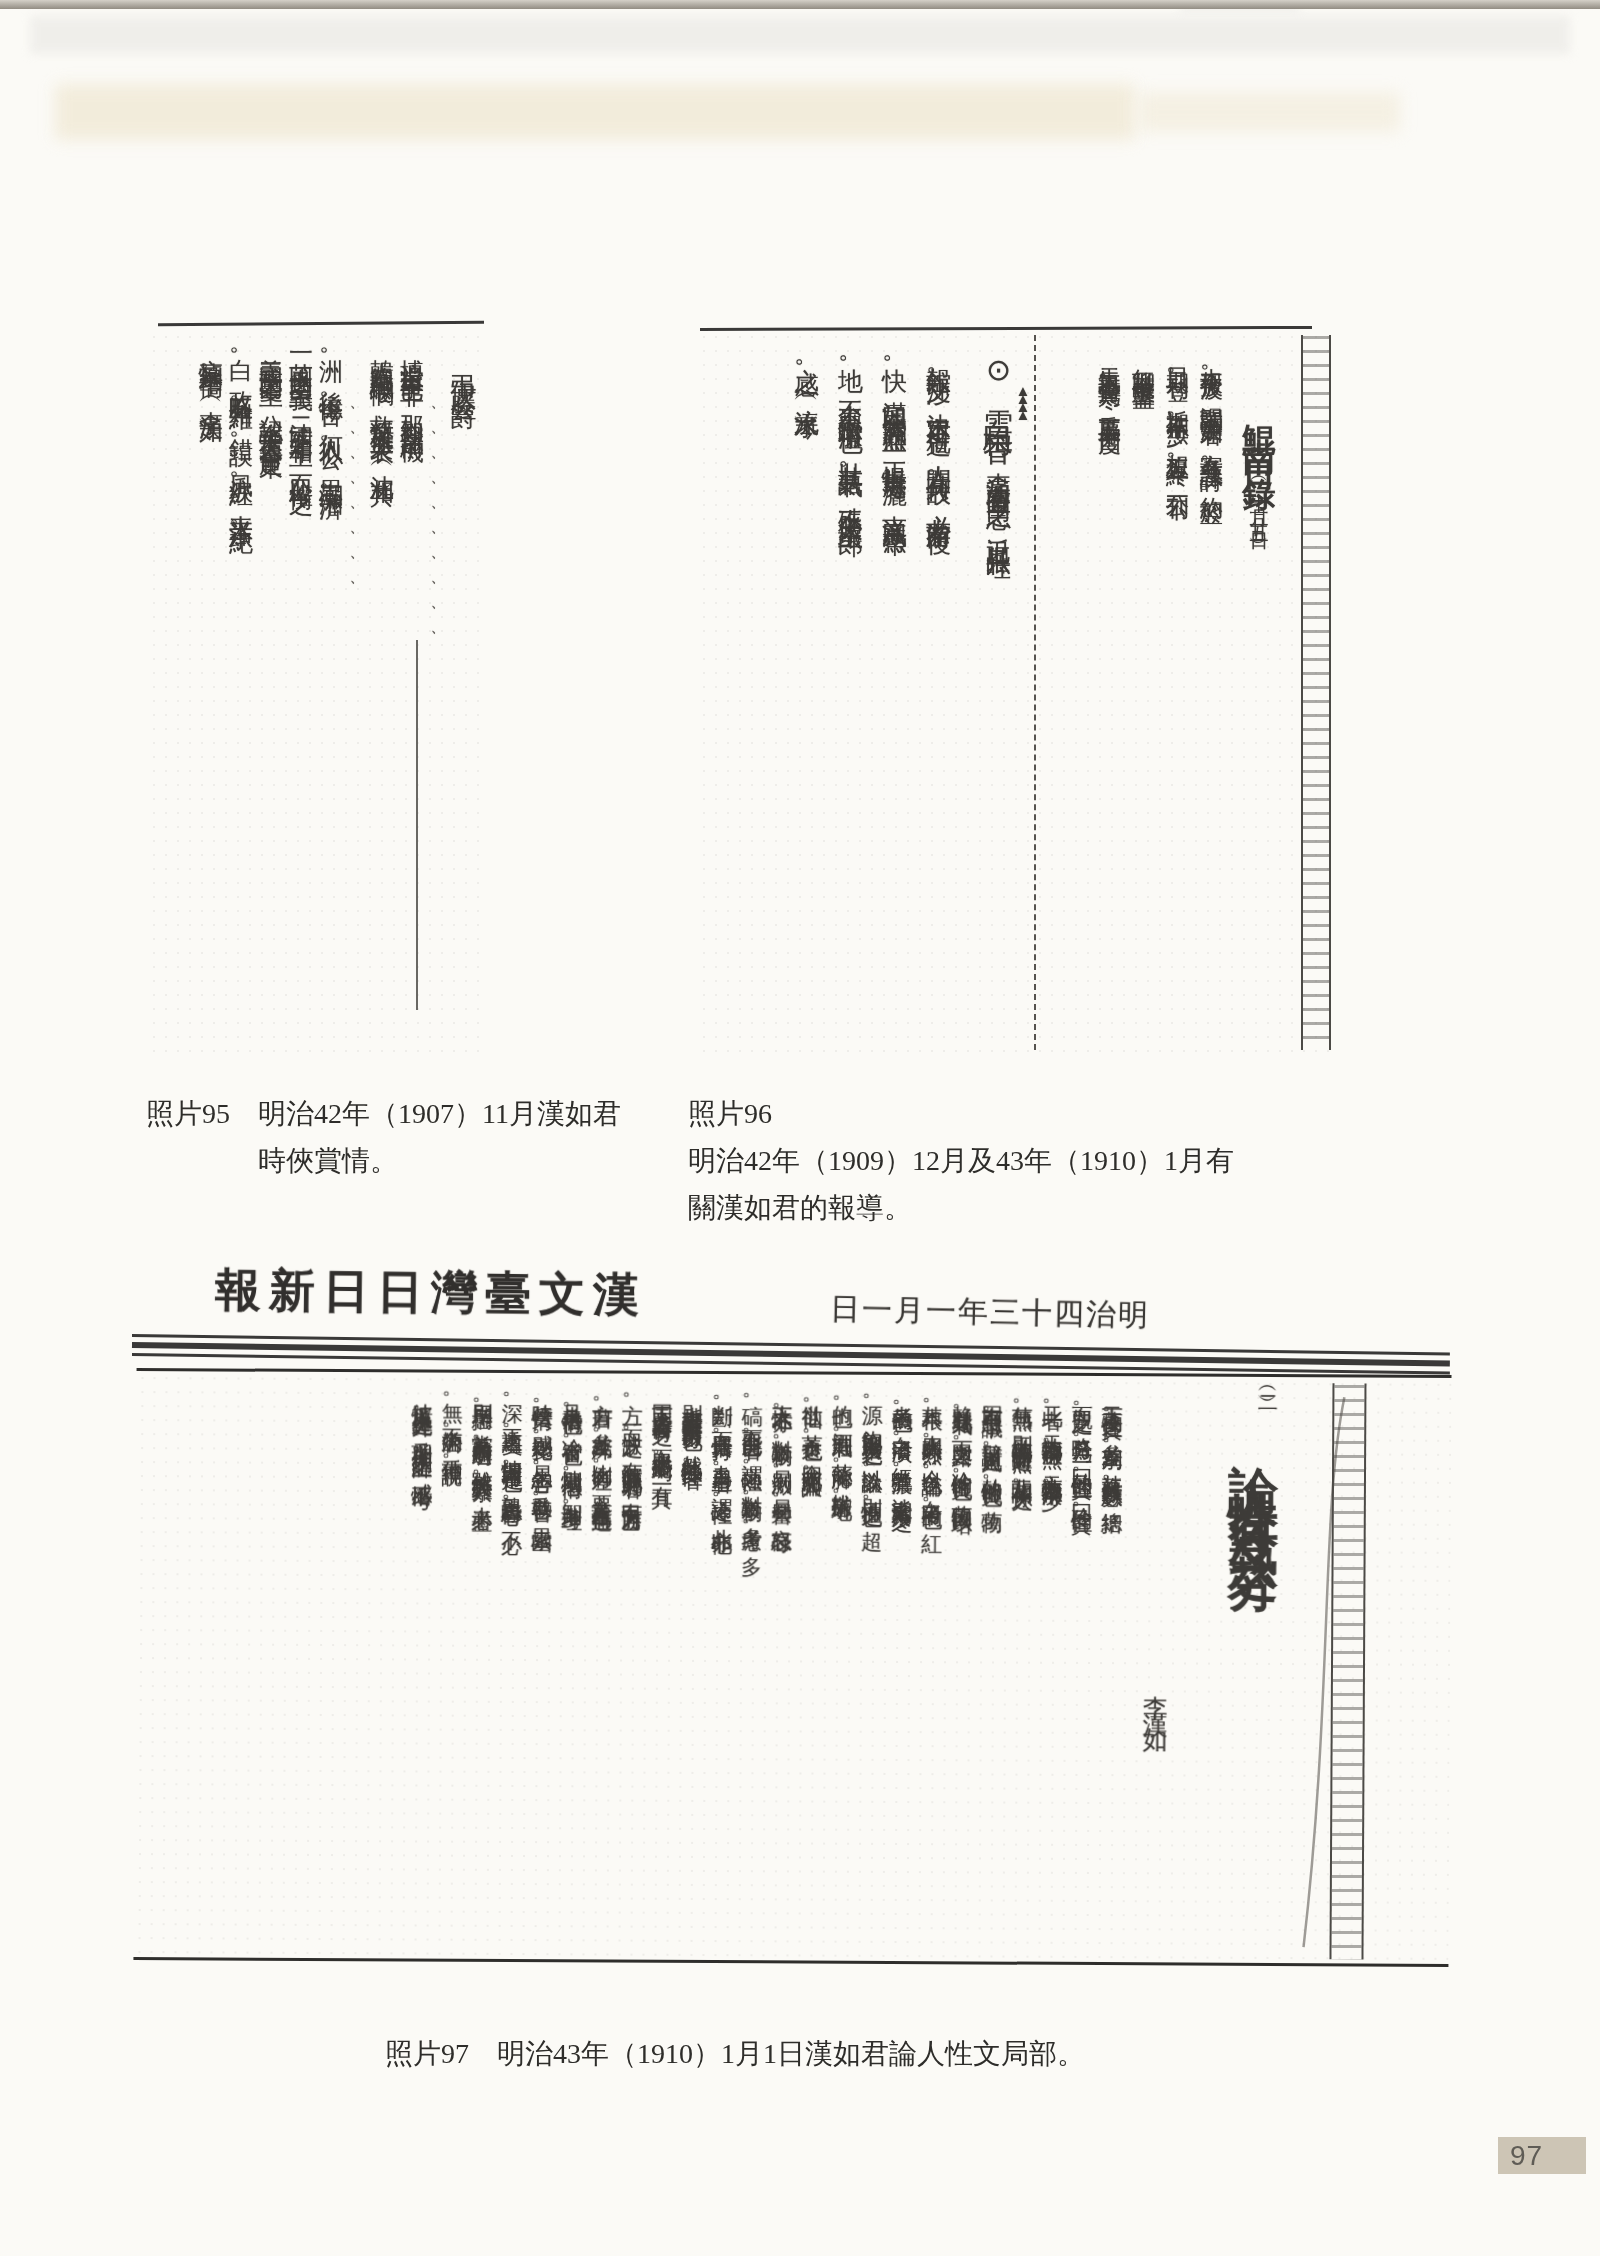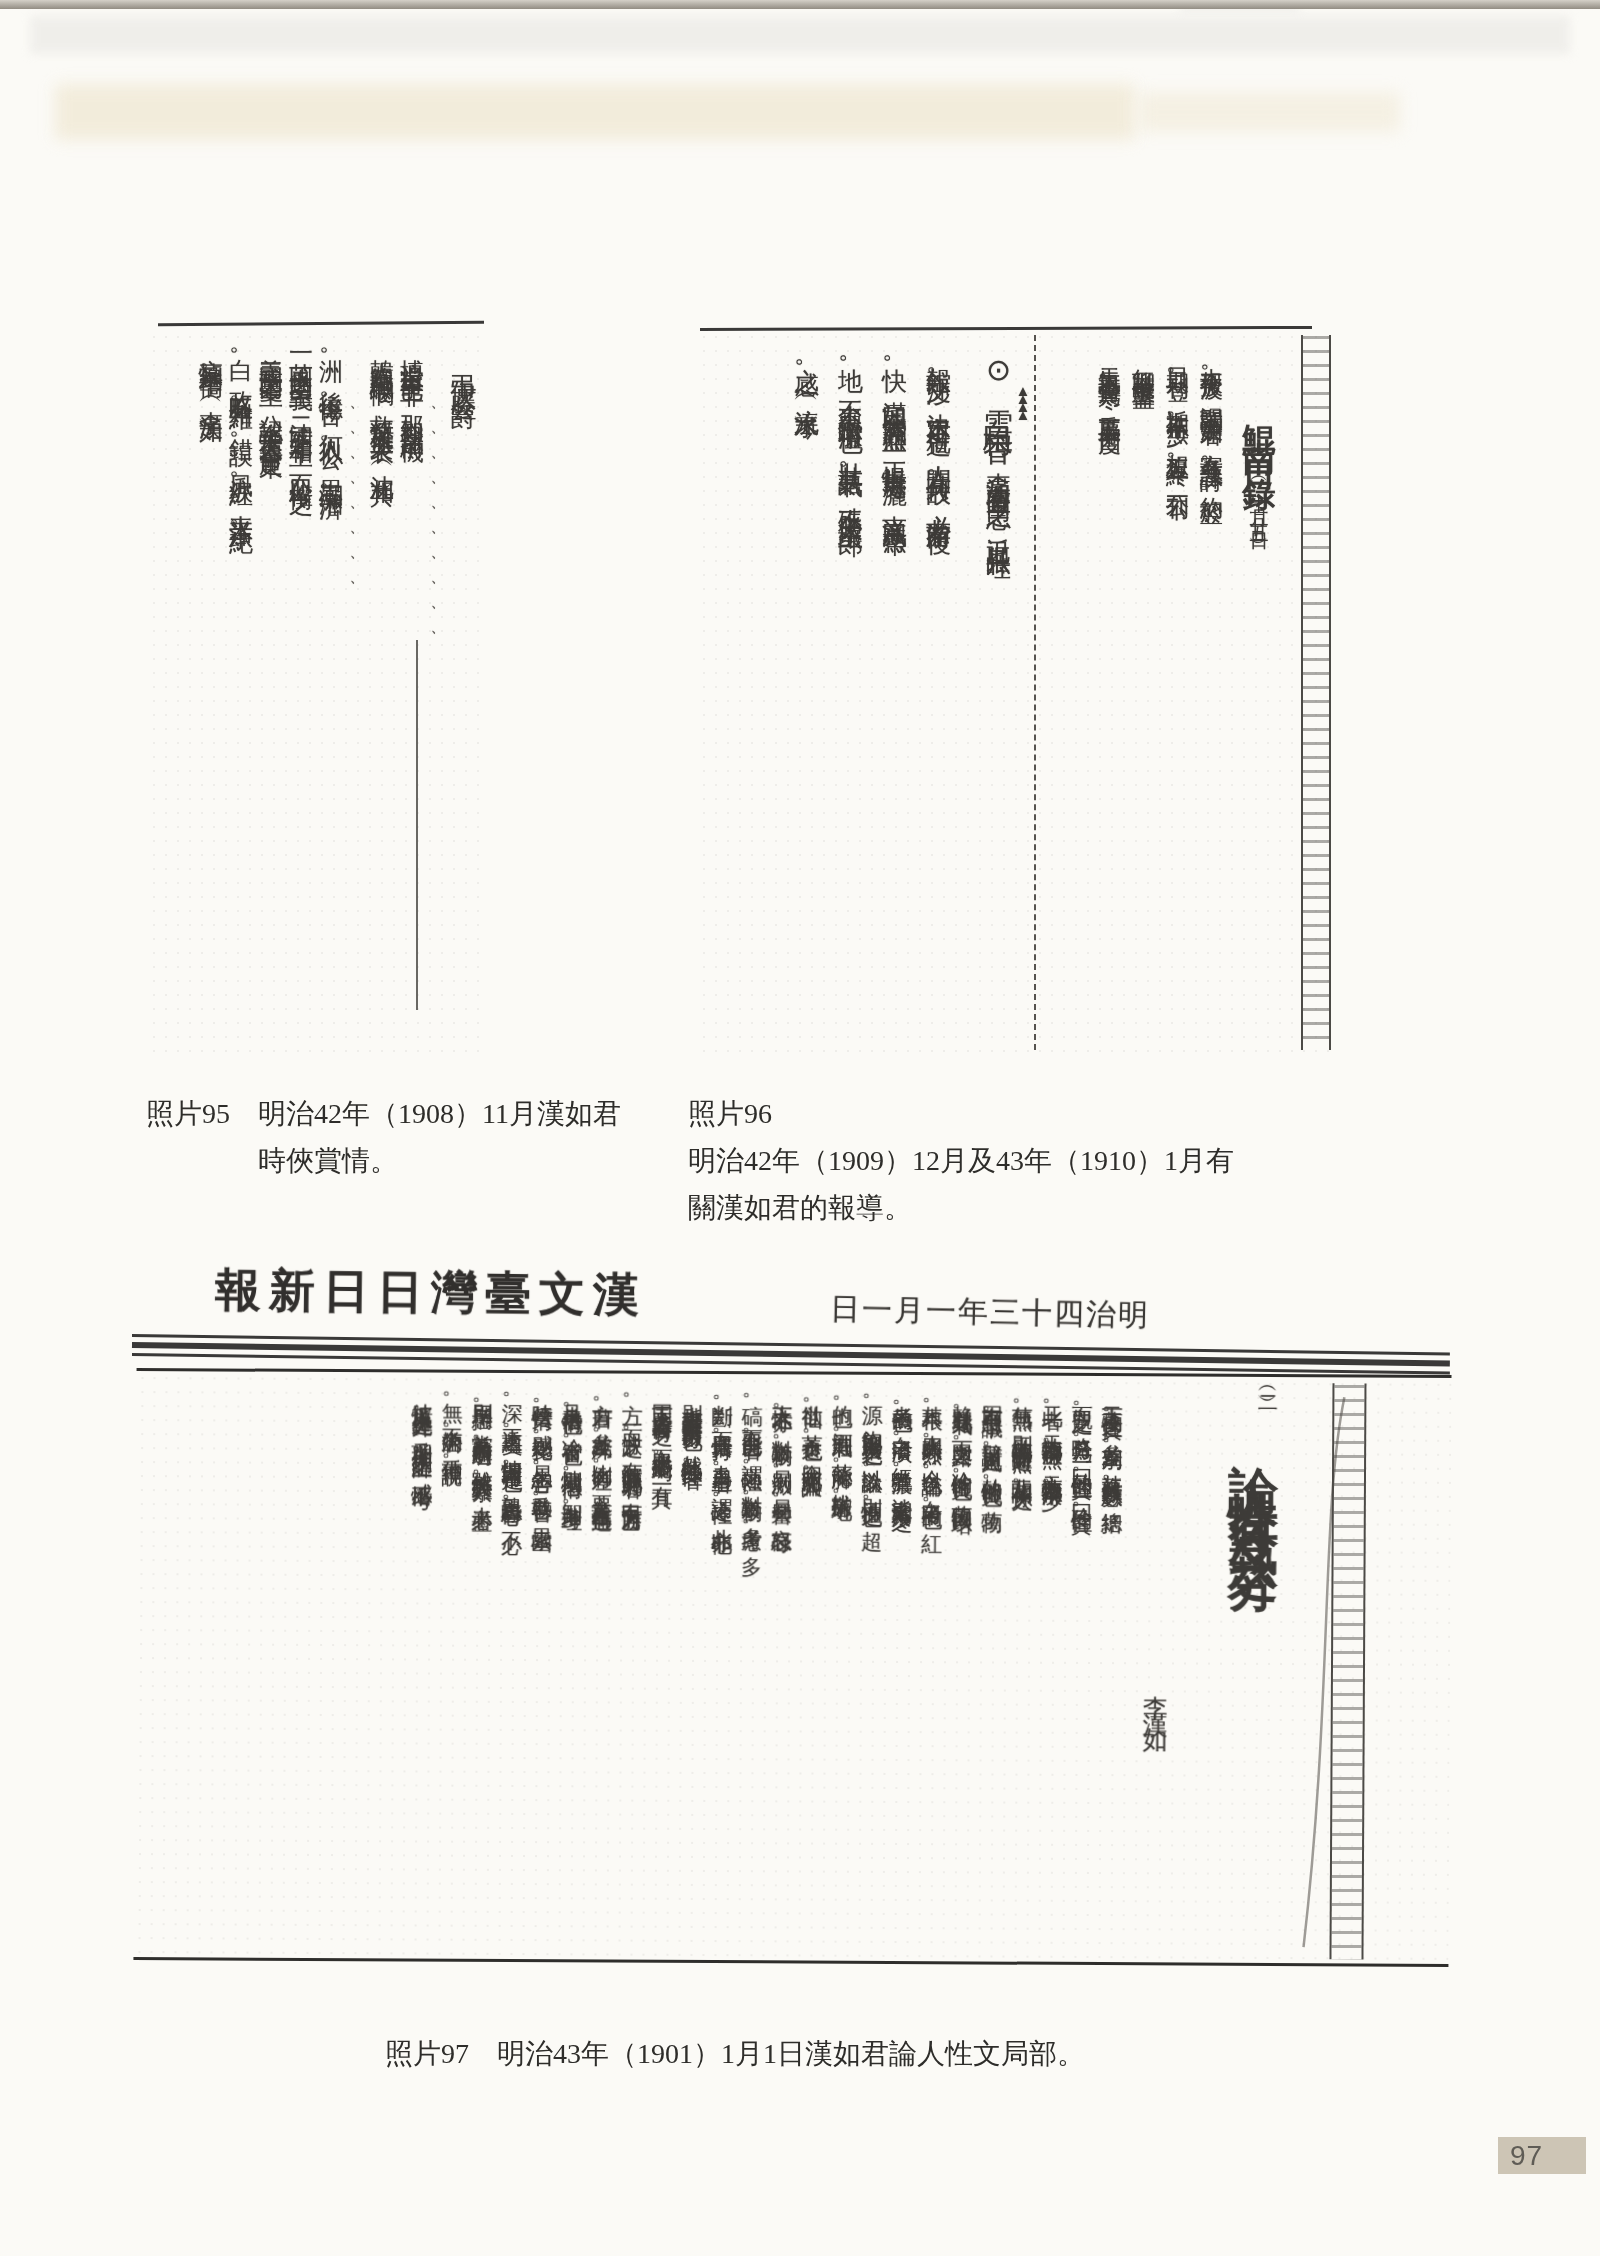--- a/index.html
+++ b/index.html
@@ -115,21 +115,21 @@
       <div class="col">無聊敲金盞玉盤。</div>
       <div class="col">天氣本日轉爲寒。爲慶五十一度四</div>
     </div>
   <div class="hatch-strip" style="left:1301px; top:335px; width:30px; height:715px;"></div>
   <div class="paper-noise" style="left:698px; top:330px; width:636px; height:730px;"></div>
 </div>
 
 <div class="caption" style="left:146px; top:1090px;">
   <div class="cap-id">照片95</div>
   <div>
-    <div class="cap-line">明治42年（1908）11月漢如君</div>
+    <div class="cap-line">明治42年（1907）11月漢如君</div>
     <div class="cap-line">時俠賞情。</div>
   </div>
 </div>
 
 <div class="caption" style="left:688px; top:1090px;flex-direction:column;">
   <div class="cap-id">照片96</div>
   <div>
     <div class="cap-line">明治42年（1909）12月及43年（1910）1月有</div>
     <div class="cap-line">關漢如君的報導。</div>
   </div>
@@ -176,20 +176,20 @@
         <div class="col">別用懸揣。當蒡爲難所通明。雖然解人難索。未必盡</div>
         <div class="col">無。不嫌的否。重仲補說。</div>
         <div class="col">彼情爲人生之先鋒。爲理則作人生之主帥。感情不考</div>
       </div>
     <div class="paper-noise" style="left:0; top:0; width:1315px; height:590px;"></div>
   </div>
 </div>
 
 <div class="caption" style="left:385px; top:2030px;">
   <div class="cap-id">照片97</div>
-  <div class="cap-line">明治43年（1901）1月1日漢如君論人性文局部。</div>
+  <div class="cap-line">明治43年（1910）1月1日漢如君論人性文局部。</div>
 </div>
 
 <div class="pagenum-block">
   <span>97</span>
 </div>
 
 <div class="bottom-edge"></div>
 
 </body></html>

